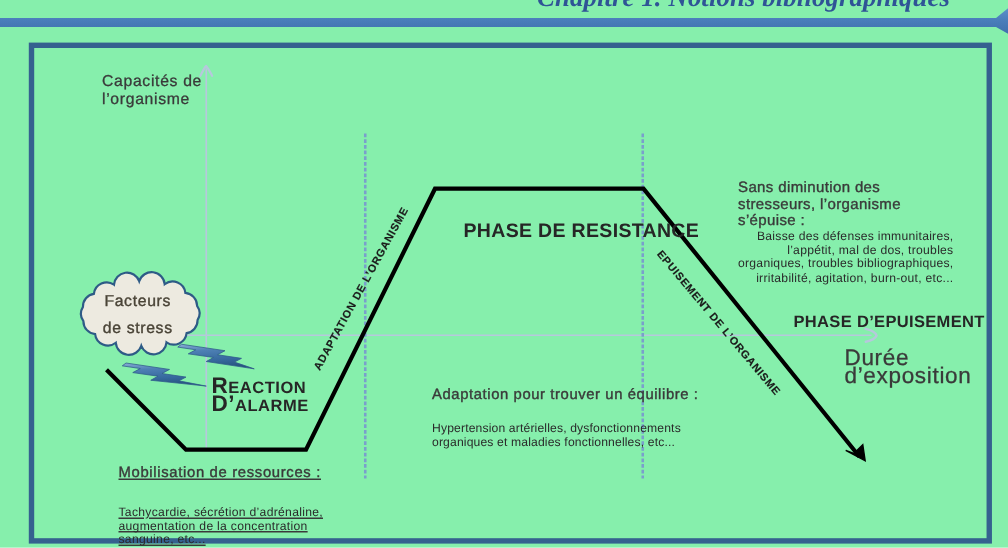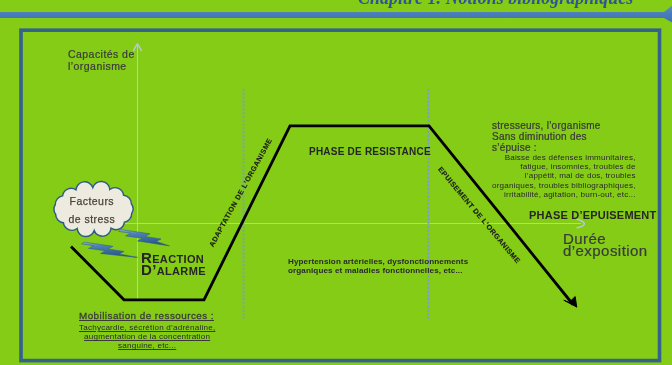--- a/index.html
+++ b/index.html
@@ -1,48 +1,48 @@
 <!DOCTYPE html>
 <html><head>
 <meta charset="utf-8">
 <style>
   html,body{margin:0;padding:0;}
   body{width:672px;height:365px;background:#ffffff;overflow:hidden;
        font-family:"Liberation Sans",sans-serif;-webkit-font-smoothing:antialiased;}
-  #root{position:relative;width:672px;height:365px;background:#84cc16;}
+  #root{position:relative;width:672px;height:365px;background:#86efac;}
   svg.layer{position:absolute;left:0;top:0;width:672px;height:365px;overflow:visible;}
 
   
   #hdr-title{position:absolute;left:358px;top:-12px;width:272px;text-align:center;
      font-family:"Liberation Serif",serif;font-style:italic;font-weight:bold;
      font-size:17.8px;color:#2F5496;letter-spacing:.1px;white-space:nowrap;}
 
   
   .txt{position:absolute;color:#3B3B3B;}
   #ylab{left:68px;top:49px;font-size:10.5px;line-height:11.5px;color:#3A3A3A;letter-spacing:.45px;-webkit-text-stroke:0.2px #3A3A3A;}
   #xlab{left:563px;top:233px;font-size:15px;line-height:12.3px;color:#3A3A3A;letter-spacing:.45px;-webkit-text-stroke:0.2px #3A3A3A;}
   #cloudtxt{left:68.5px;top:191.5px;font-size:10.5px;line-height:18.6px;color:#4A4437;letter-spacing:.45px;text-align:center;-webkit-text-stroke:0.25px #4A4437;}
 
   #alarm{left:141px;top:251.5px;font-size:15px;line-height:12.2px;font-weight:bold;
          color:#262626;letter-spacing:.35px;font-variant:small-caps;}
-  #resist{left:309px;top:146px;font-size:10px;font-weight:bold;color:#262626;letter-spacing:.22px;}
+  #resist{left:309px;top:146px;font-size:13px;font-weight:bold;color:#262626;letter-spacing:.22px;}
   #exhaust{left:529px;top:208.5px;font-size:11px;font-weight:bold;color:#262626;letter-spacing:.22px;}
 
   .rot{position:absolute;font-size:7.2px;font-weight:bold;color:#1A1A1A;letter-spacing:.5px;-webkit-text-stroke:0.12px #1A1A1A;
        white-space:nowrap;transform-origin:0 0;}
 
   .note{position:absolute;color:#3A3A3A;white-space:nowrap;}
   .note div{white-space:nowrap;}
   .note .t{font-size:9.9px;font-weight:normal;letter-spacing:.45px;line-height:13px;color:#3A3A3A;-webkit-text-stroke:0.26px #3A3A3A;}
   .note .b{font-size:8.1px;line-height:9.2px;letter-spacing:.2px;color:#2A2A2A;}
   #note1{left:79px;top:309px;text-decoration:underline;}
-  #note1 .b{margin-top:1px;text-align:center;}
+  #note1 .b{margin-top:15px;}
   #note2{left:288px;top:257px;}
   #note2 .t{letter-spacing:.4px;}
-  #note2 .b{margin-top:0;letter-spacing:.1px;font-weight:bold;}
+  #note2 .b{margin-top:11px;letter-spacing:.1px;}
   #note3{left:492px;top:120px;}
   #note3 .t{font-size:10px;line-height:11px;letter-spacing:.25px;-webkit-text-stroke:0.24px #3A3A3A;}
   #note3 .b{margin-top:0px;line-height:9.2px;letter-spacing:.18px;font-size:8.1px;text-align:right;}
 </style>
 </head>
 <body>
 
 <div id="root">
 
   <svg class="layer" viewBox="0 0 672 365">
@@ -124,33 +124,33 @@
 
   <div class="note" id="note1">
     <div class="t">Mobilisation de ressources :</div>
     <div class="b">
       <div>Tachycardie, sécrétion d’adrénaline,</div>
       <div>augmentation de la concentration</div>
       <div>sanguine, etc...</div>
     </div>
   </div>
   <div class="note" id="note2">
+    <div class="t">Adaptation pour trouver un équilibre :</div>
     <div class="b">
       <div>Hypertension artérielles, dysfonctionnements</div>
       <div>organiques et maladies fonctionnelles, etc...</div>
     </div>
   </div>
   <div class="note" id="note3">
     <div class="t">
+      <div>Sans diminution des</div>
       <div>stresseurs, l’organisme</div>
-      <div>Sans diminution des</div>
       <div>s’épuise :</div>
     </div>
     <div class="b">
       <div>Baisse des défenses immunitaires,</div>
-      <div>fatigue, insomnies, troubles de</div>
       <div>l’appétit, mal de dos, troubles</div>
       <div>organiques, troubles bibliographiques,</div>
       <div>irritabilité, agitation, burn-out,  etc...</div>
     </div>
   </div>
 
 </div>
 
 </body></html>

